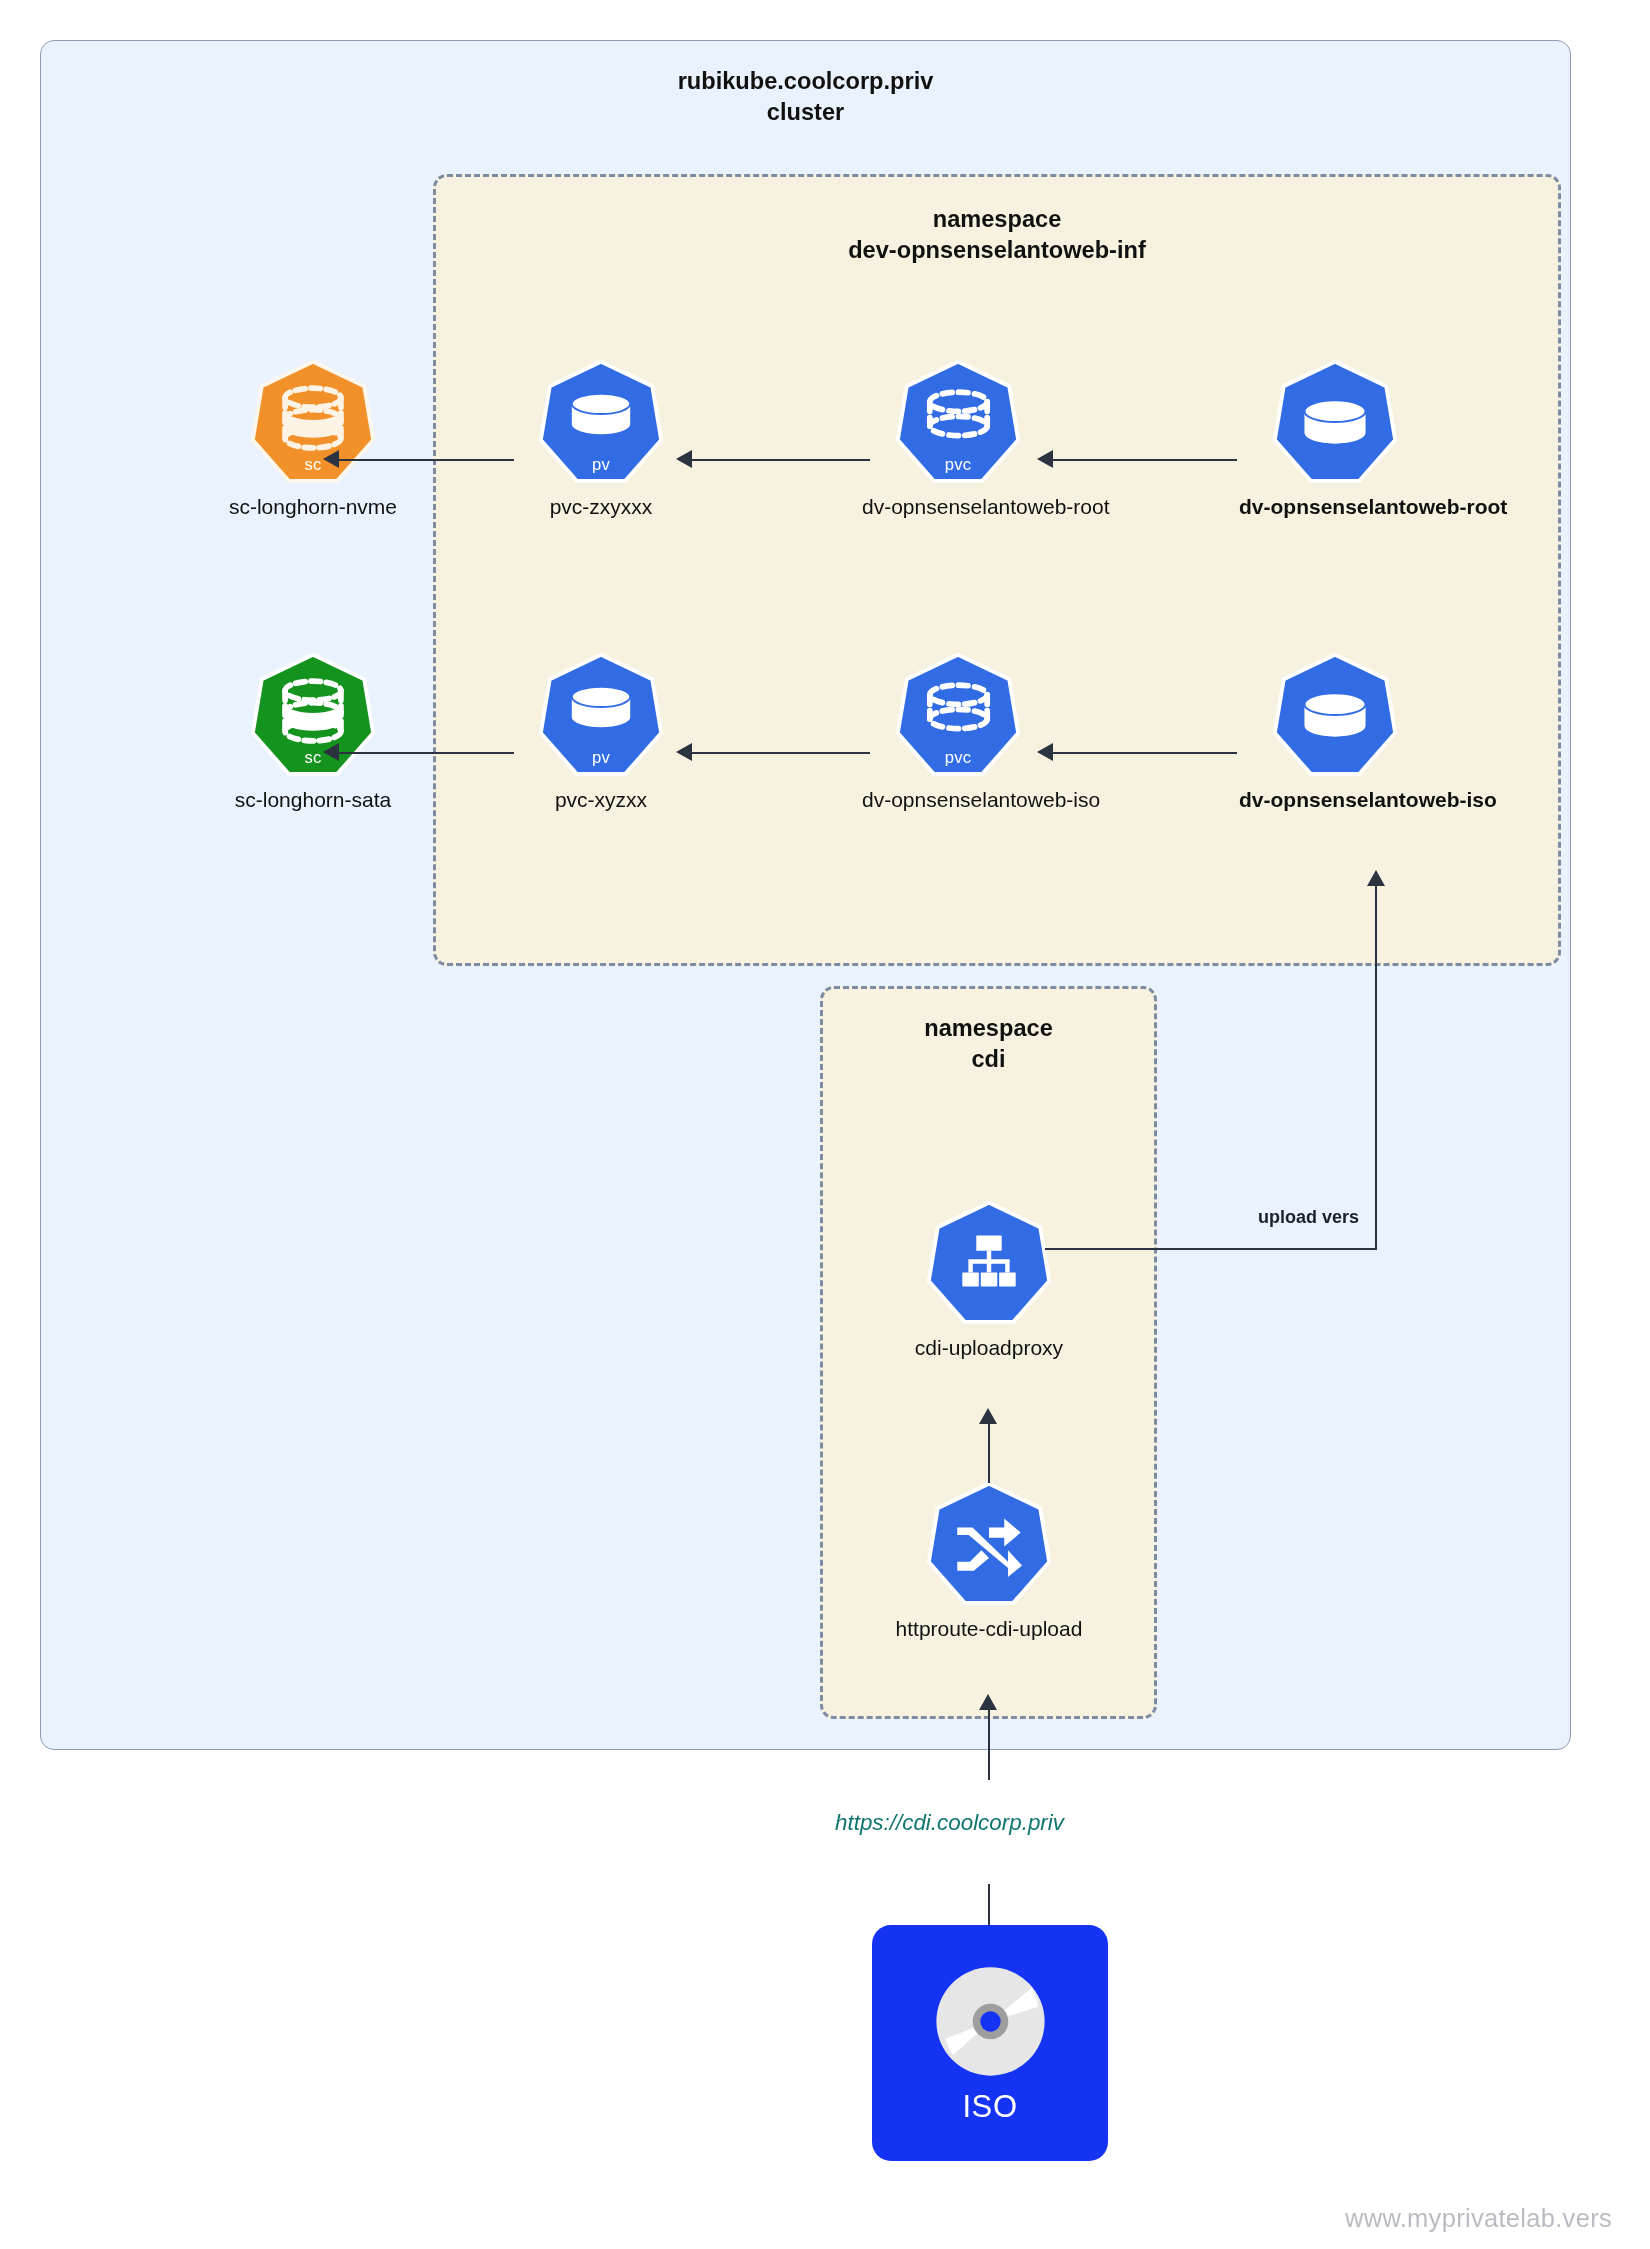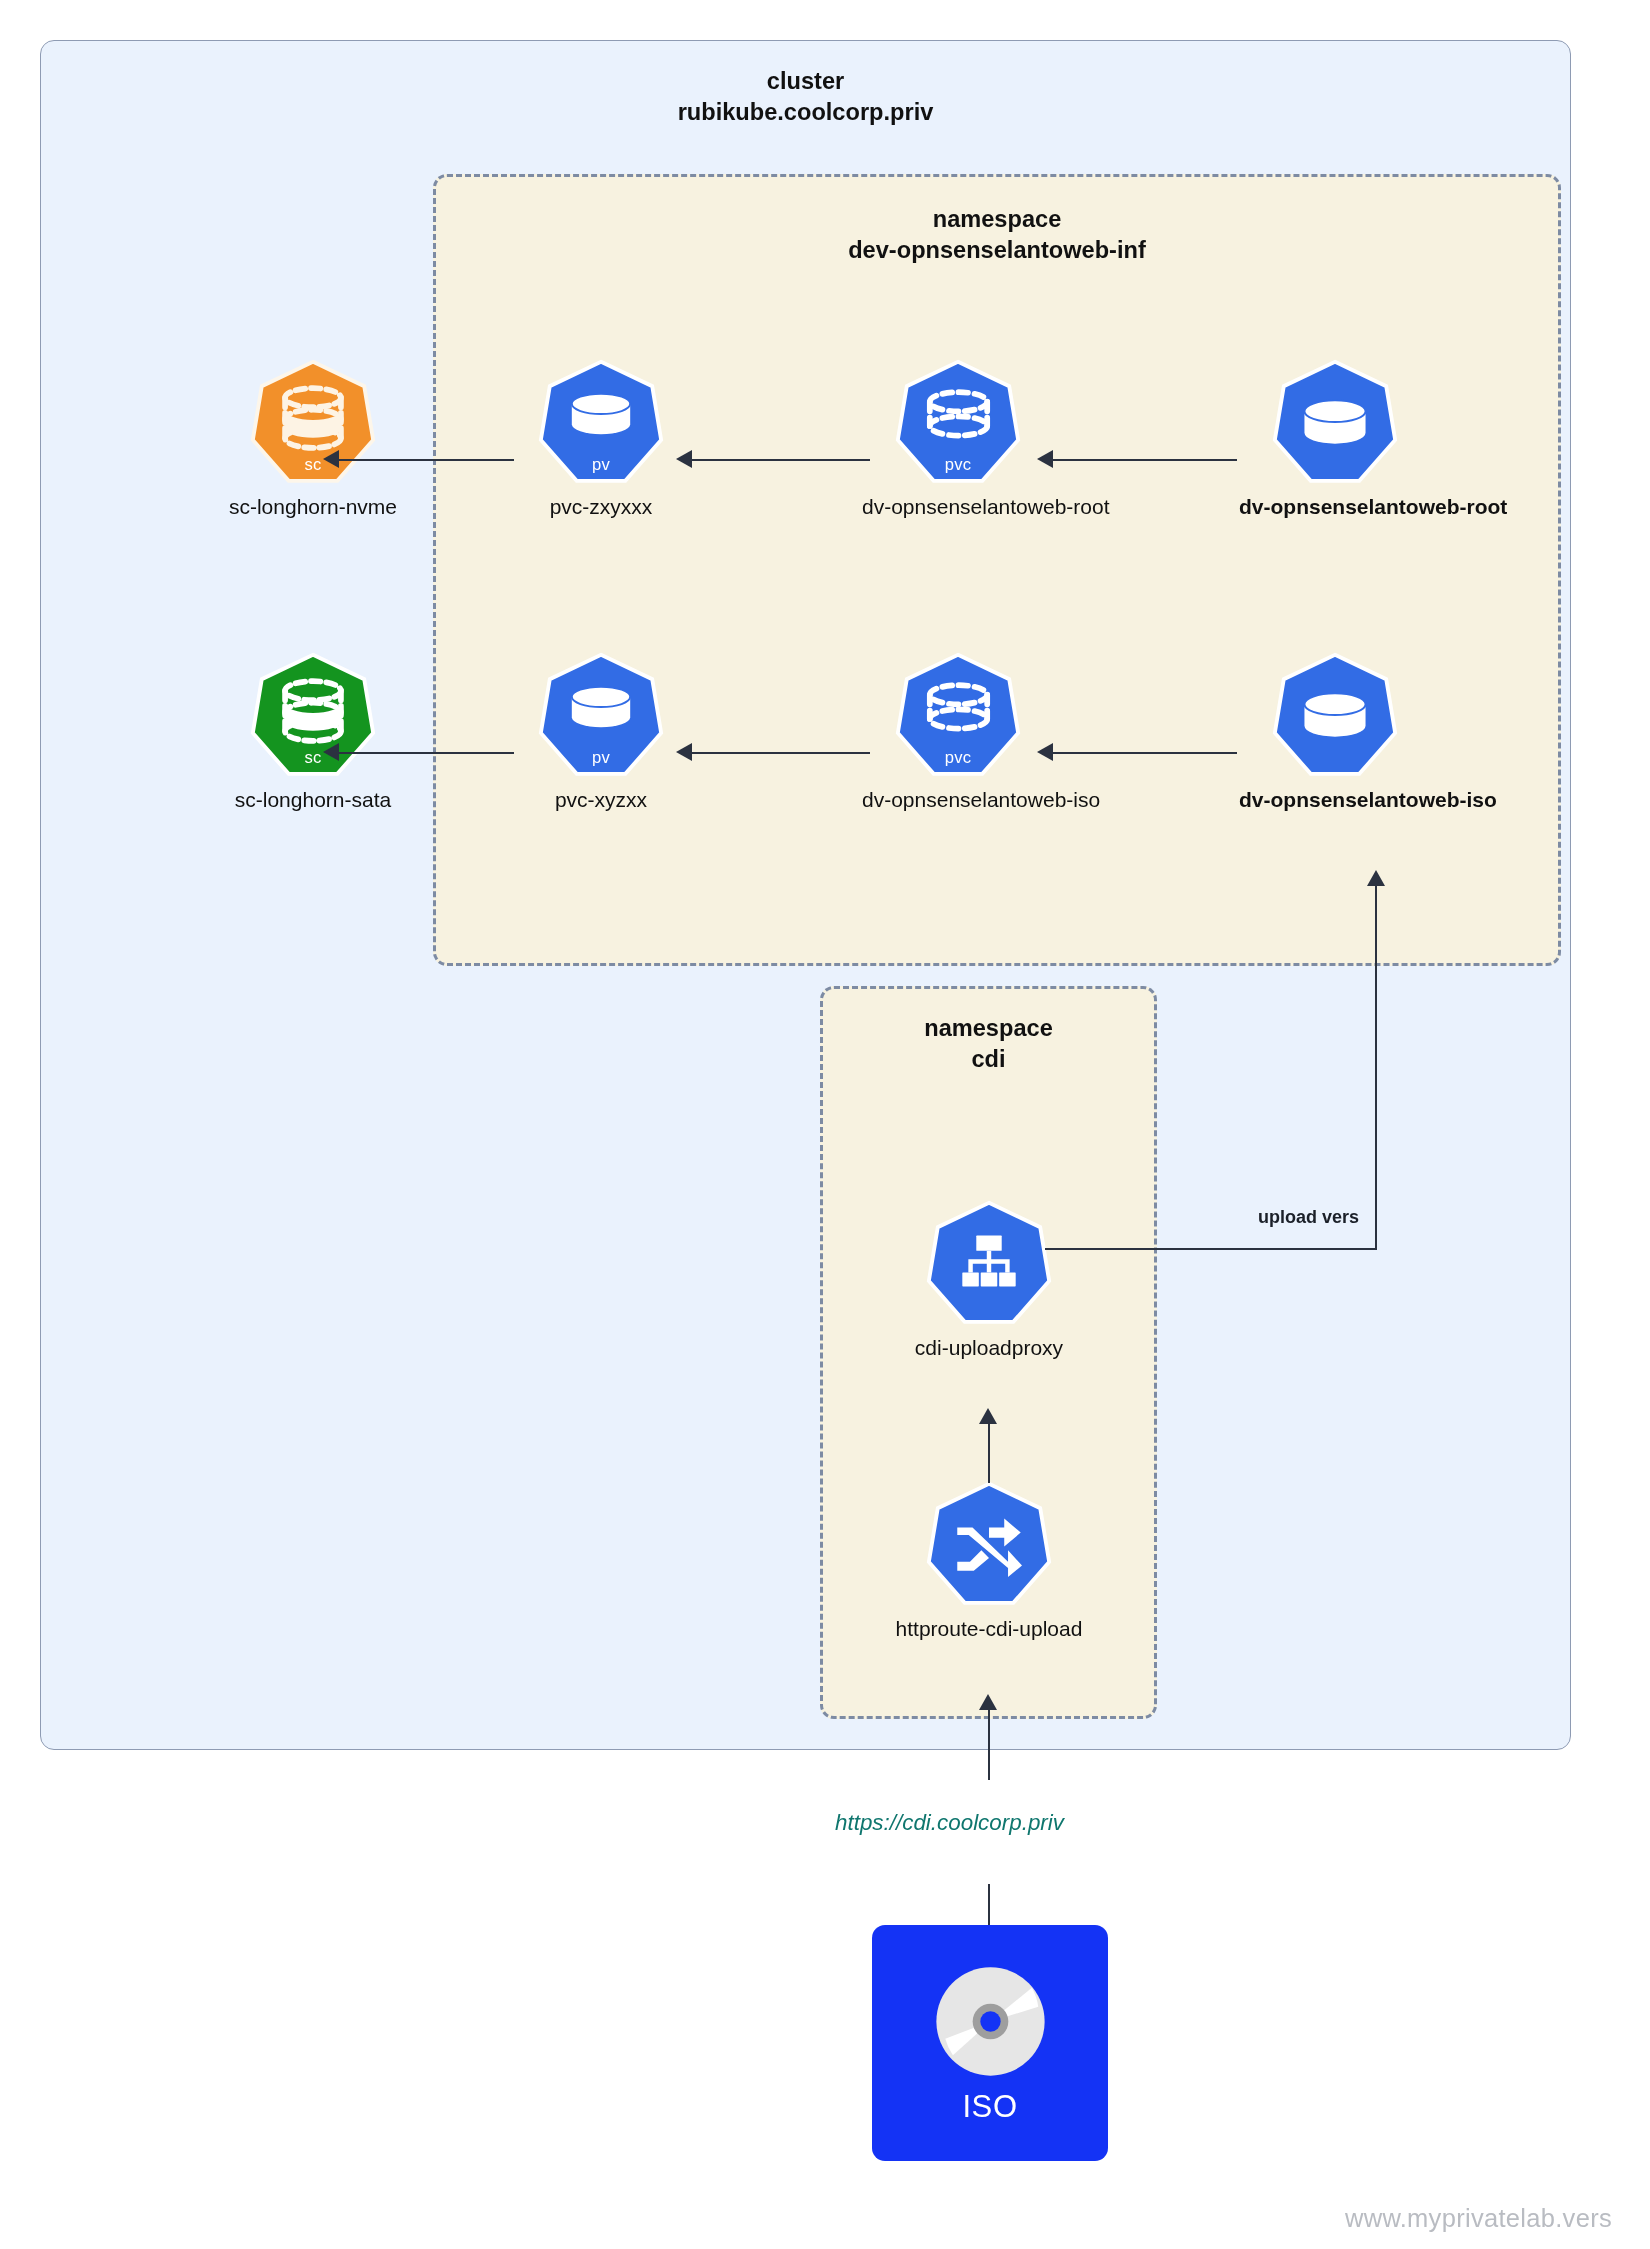--- a/index.html
+++ b/index.html
@@ -64,39 +64,39 @@
   .edge-label{
     position:absolute;font-size:18px;font-weight:bold;color:#1b2029;white-space:nowrap;
   }
   .url-label{
     position:absolute;font-size:22.4px;font-style:italic;color:#0f766e;white-space:nowrap;
   }
 
   
   #iso-tile{
     left:872px;top:1925px;width:236px;height:236px;
-    background:#1433f5;border-radius:13px;
+    background:#1433f5;border-radius:19px;
     display:flex;flex-direction:column;align-items:center;justify-content:center;
   }
   #iso-tile .iso-label{
     color:#ffffff;font-size:31px;margin-top:5.1px;letter-spacing:0.6px;
   }
 
   #watermark{
     right:38px;bottom:16.6px;font-size:25.5px;color:#b9bcc2;white-space:nowrap;
     letter-spacing:0.3px;
   }
 </style>
 </head>
 <body>
 
 <div class="abs" id="cluster-box"></div>
 <div class="abs" id="cluster-title">
+  <div>rubikube.coolcorp.priv</div>
   <div>cluster</div>
-  <div>rubikube.coolcorp.priv</div>
 </div>
 
 <div class="abs ns-box" id="ns-inf"></div>
 <div class="abs" id="ns-inf-title">
   <div>namespace</div>
   <div>dev-opnsenselantoweb-inf</div>
 </div>
 
 <div class="abs node" style="left:217px;top:358px;">
   <div class="glyph">

